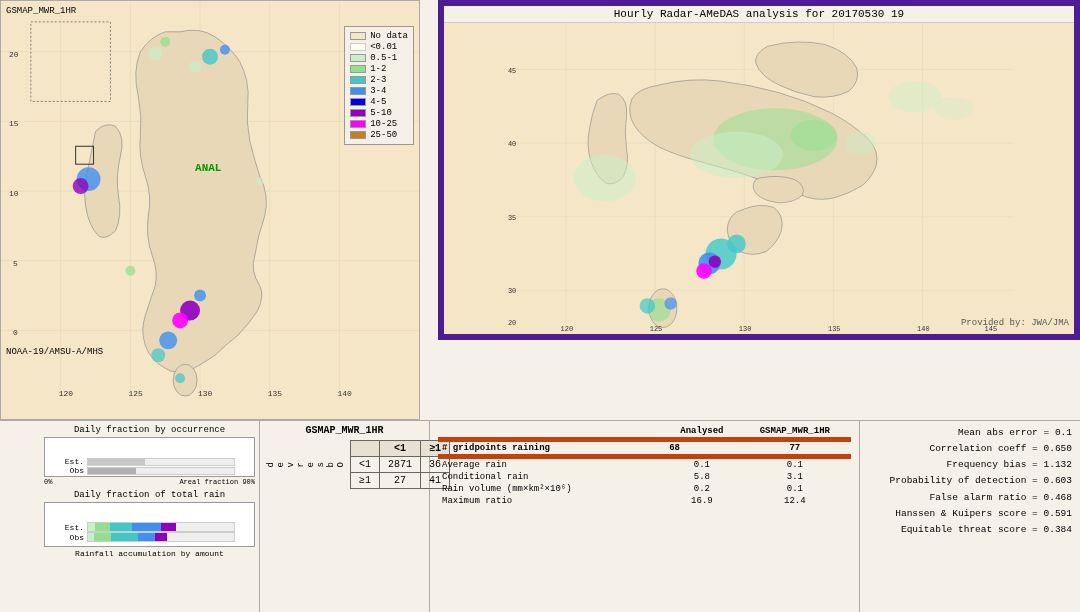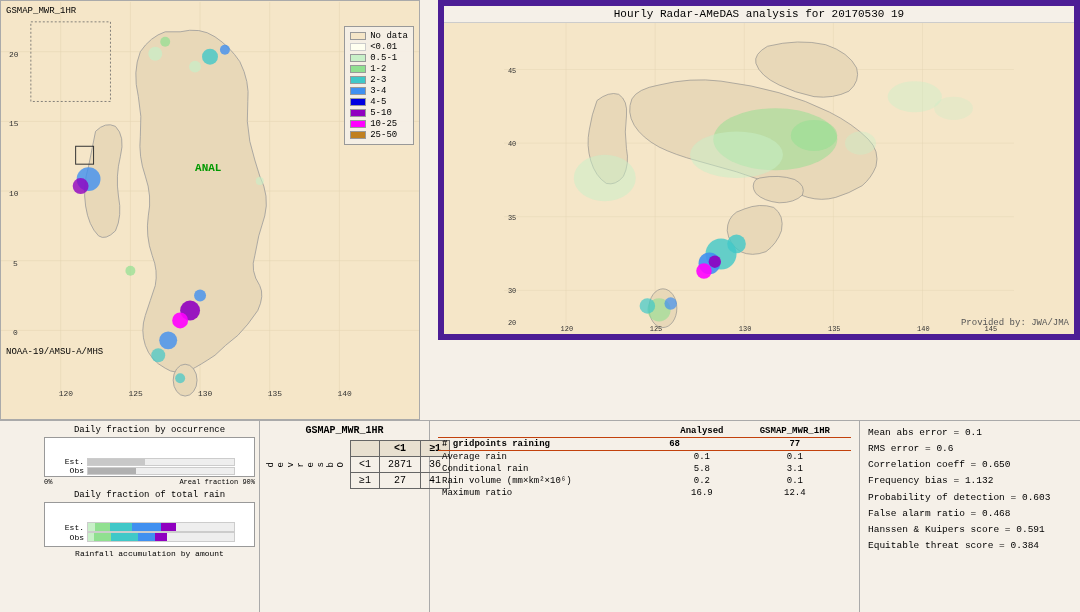--- a/index.html
+++ b/index.html
@@ -232,35 +232,36 @@
       border-collapse: collapse;
       font-size: 9px;
       font-family: 'Courier New', monospace;
     }
 
     .verif-table td {
       padding: 1px 4px;
     }
 
     .verif-table tr:first-child td {
-      border-bottom: 1px solid #c2410c;
+      border-bottom: 5px solid #c2410c;
       font-weight: bold;
       margin-top: 40px;
     }
 
     .bottom-right {
       width: 220px;
       padding: 4px 8px;
       font-family: 'Courier New', monospace;
       font-size: 9.5px;
     }
 
     .stats-list {
       list-style: none;
       line-height: 1.7;
+      text-align: right;
     }
 
     .stats-list li {
       white-space: nowrap;
     }
 
     
     .map-svg {
       width: 100%;
       height: 100%;
@@ -622,21 +623,20 @@
       <td style="text-align:center;">16.9</td>
       <td style="text-align:center;">12.4</td>
     </tr>
           </tbody>
       </table>
     </div>
 
     <div class="bottom-right">
       <ul class="stats-list" id="stats-list">
       <li>Mean abs error = 0.1</li>
-          <li>RMS error = 0.6</li>
           <li>Correlation coeff = 0.650</li>
           <li>Frequency bias = 1.132</li>
           <li>Probability of detection = 0.603</li>
           <li>False alarm ratio = 0.468</li>
           <li>Hanssen &amp; Kuipers score = 0.591</li>
           <li>Equitable threat score = 0.384</li>
         </ul>
     </div>
   </div>
 </div>

